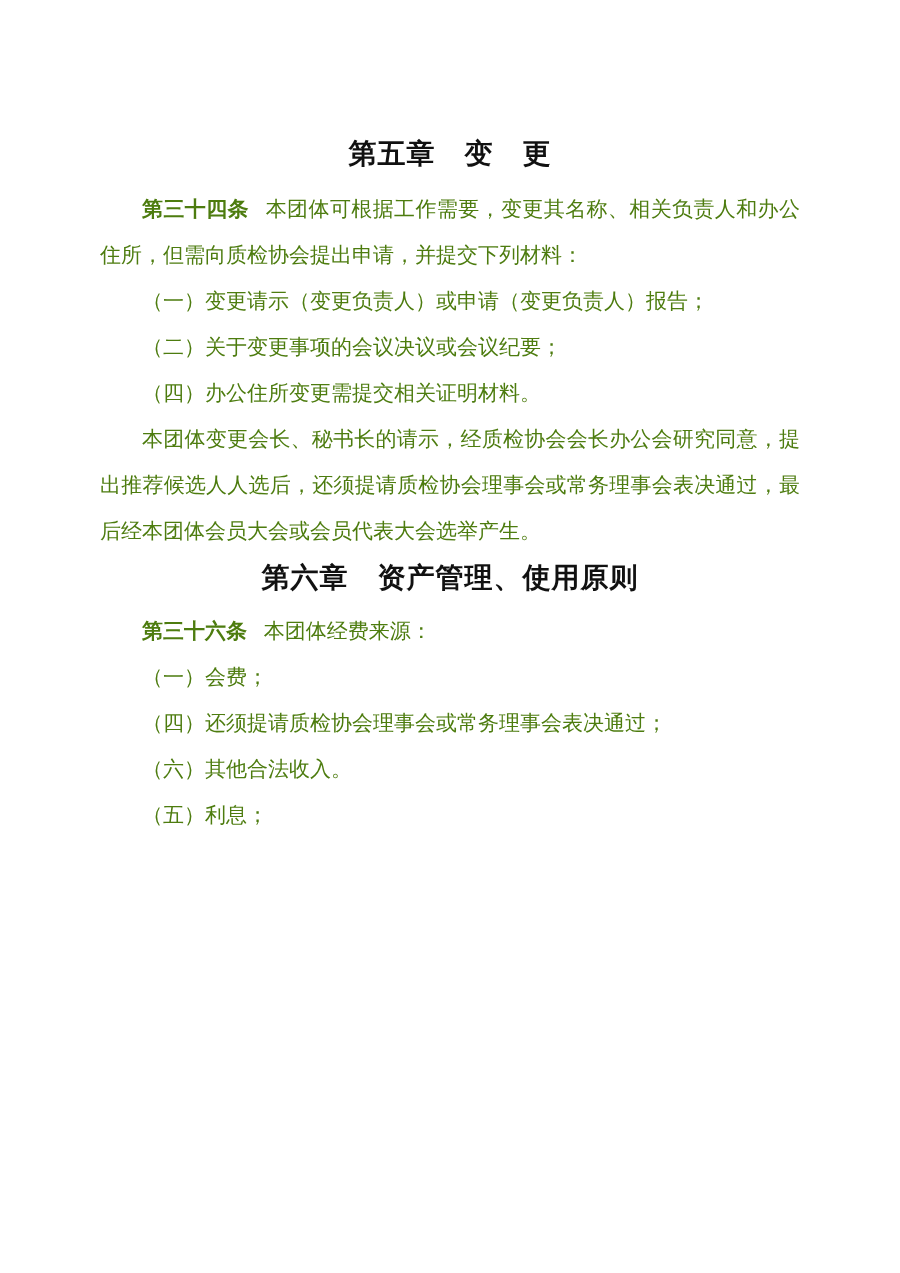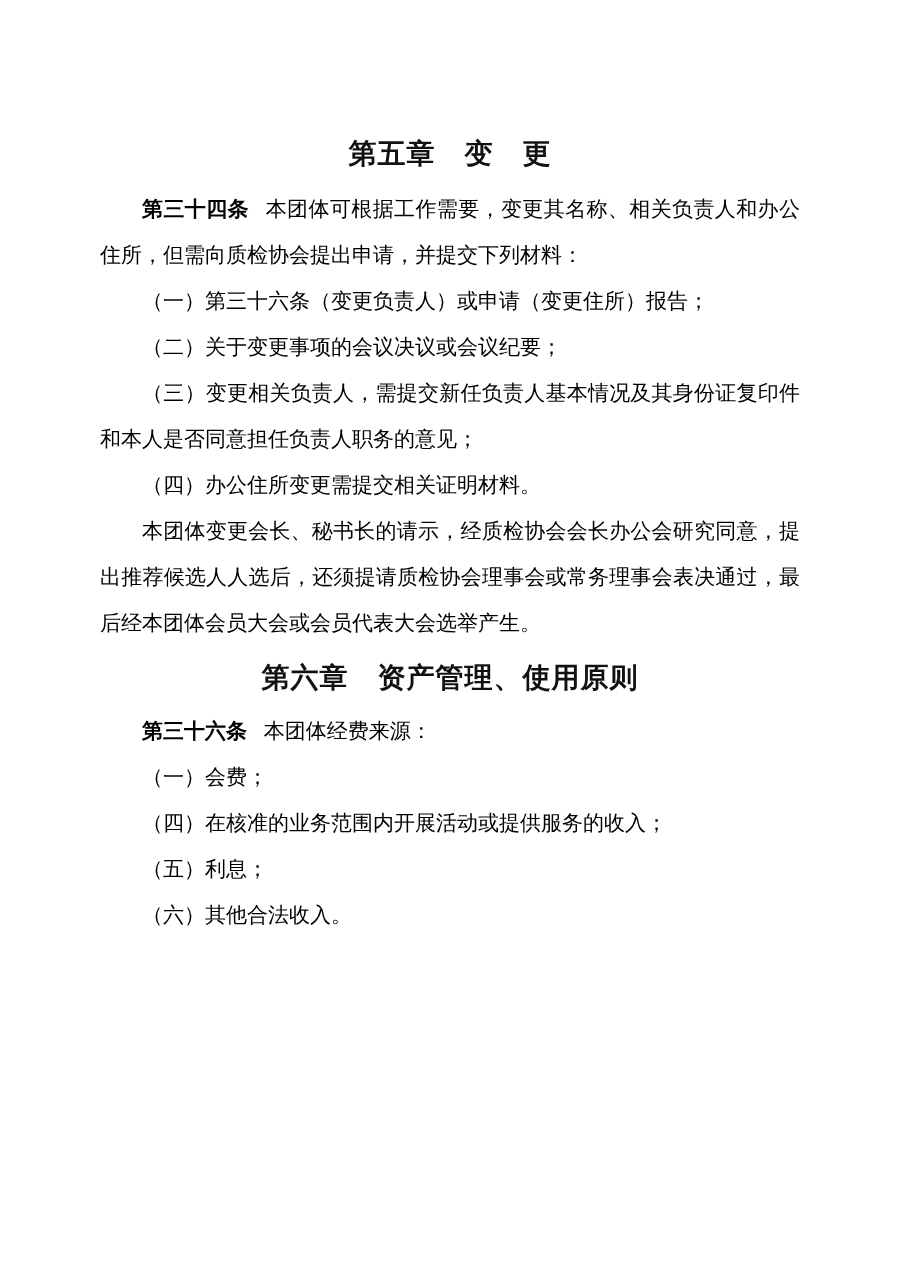--- a/index.html
+++ b/index.html
@@ -23,31 +23,31 @@
     margin: 0 0 14px 0;
     text-align: center;
     font-family: "Liberation Sans", "DejaVu Sans", sans-serif;
     font-weight: bold;
     font-size: 28px;
     line-height: 36px;
     letter-spacing: 1px;
     color: #111111;
   }
   .chapter-title.second {
-    margin-top: 14px;
+    margin-top: 6px;
     margin-bottom: 12px;
   }
   .para {
     margin: 0;
     font-size: 21px;
     line-height: 46px;
     text-align: justify;
     text-justify: inter-ideograph;
     text-indent: 2em;
-    color: #000000;
+    color: #4d7c0f;
   }
   .para-lead {
     font-weight: bold;
   }
   .para-lead:not(:empty) {
     margin-right: 0.8em;
   }
   .page-number {
     position: absolute;
     left: 120px;
@@ -63,41 +63,40 @@
 </head>
 <body>
 
 <div class="page">
   <div class="content">
 
     <h2 class="chapter-title">第五章　变　更</h2>
 
     <p class="para"><span class="para-lead">第三十四条</span><span>本团体可根据工作需要，变更其名称、相关负责人和办公住所，但需向质检协会提出申请，并提交下列材料：</span></p>
 
-    <p class="para"><span class="para-lead"></span><span>（一）第三十六条（变更负责人）或申请（变更住所）报告；</span></p>
+    <p class="para"><span class="para-lead"></span><span>（一）变更请示（变更负责人）或申请（变更负责人）报告；</span></p>
 
     <p class="para"><span class="para-lead"></span><span>（二）关于变更事项的会议决议或会议纪要；</span></p>
 
-    <p class="para"><span class="para-lead"></span><span>（三）变更相关负责人，需提交新任负责人基本情况及其身份证复印件和本人是否同意担任负责人职务的意见；</span></p>
 
     <p class="para"><span class="para-lead"></span><span>（四）办公住所变更需提交相关证明材料。</span></p>
 
 
     <p class="para"><span class="para-lead"></span><span>本团体变更会长、秘书长的请示，经质检协会会长办公会研究同意，提出推荐候选人人选后，还须提请质检协会理事会或常务理事会表决通过，最后经本团体会员大会或会员代表大会选举产生。</span></p>
 
     <h2 class="chapter-title second">第六章　资产管理、使用原则</h2>
 
     <p class="para"><span class="para-lead">第三十六条</span><span>本团体经费来源：</span></p>
 
     <p class="para"><span class="para-lead"></span><span>（一）会费；</span></p>
 
 
 
-    <p class="para"><span class="para-lead"></span><span>（四）在核准的业务范围内开展活动或提供服务的收入；</span></p>
+    <p class="para"><span class="para-lead"></span><span>（四）还须提请质检协会理事会或常务理事会表决通过；</span></p>
+
+    <p class="para"><span class="para-lead"></span><span>（六）其他合法收入。</span></p>
 
     <p class="para"><span class="para-lead"></span><span>（五）利息；</span></p>
-
-    <p class="para"><span class="para-lead"></span><span>（六）其他合法收入。</span></p>
 
   </div>
 
   <div class="page-number">— 24 —</div>
 </div>
 
 </body></html>

